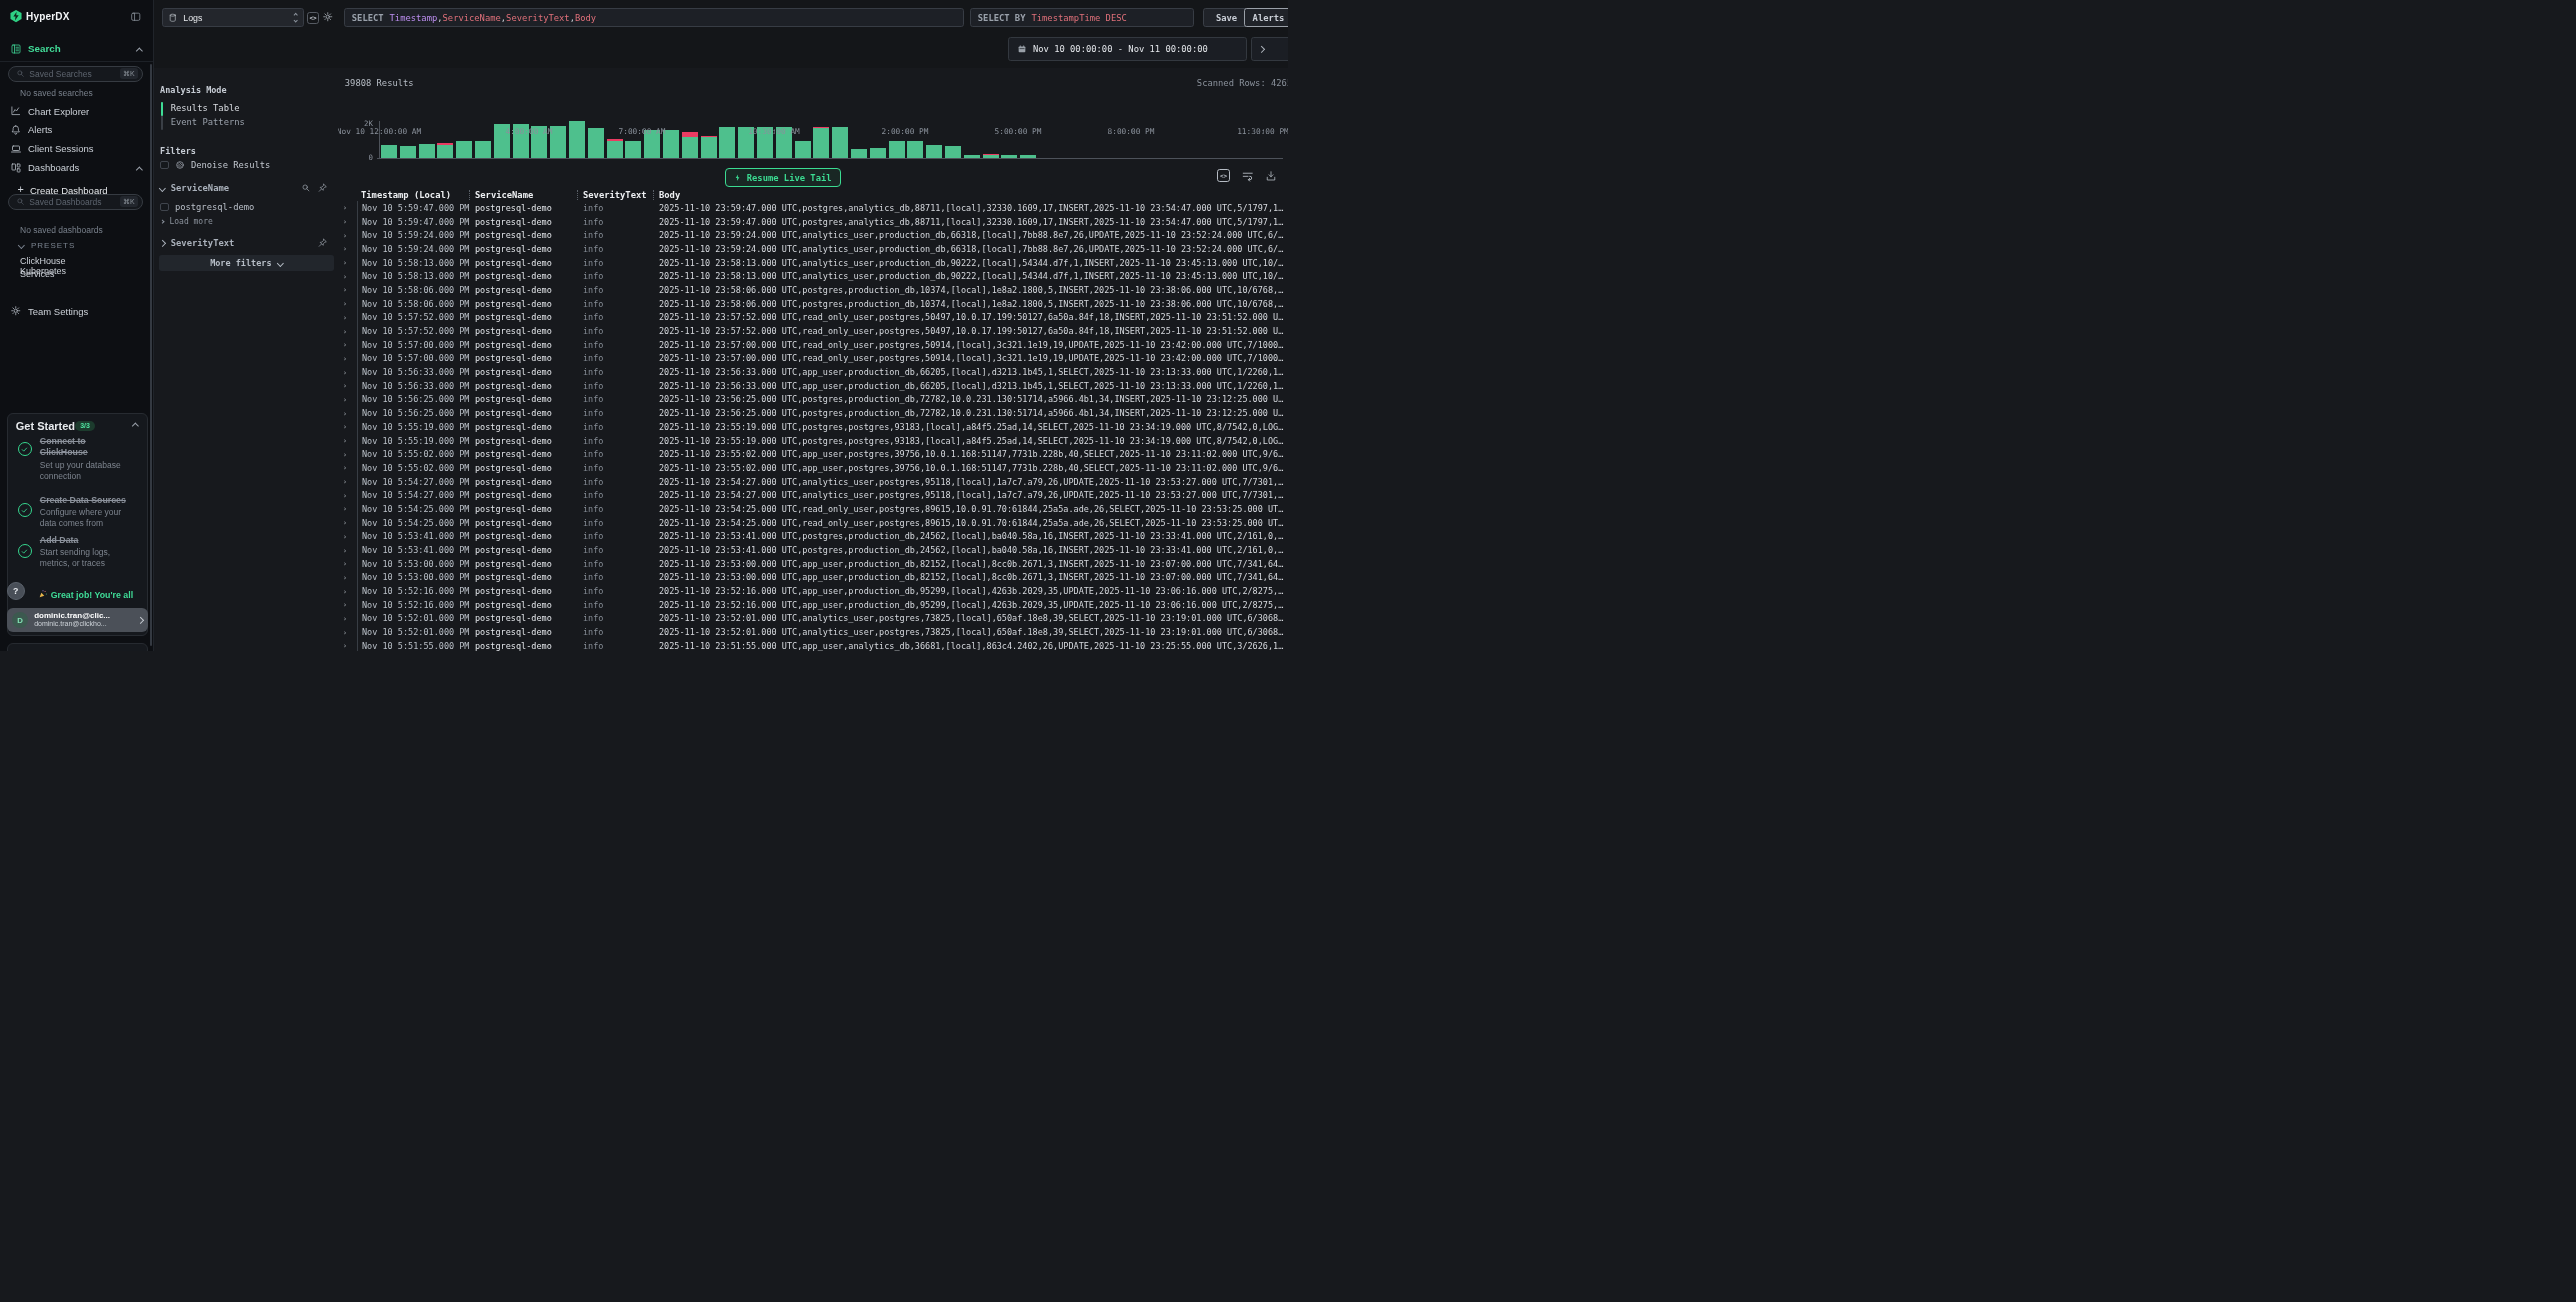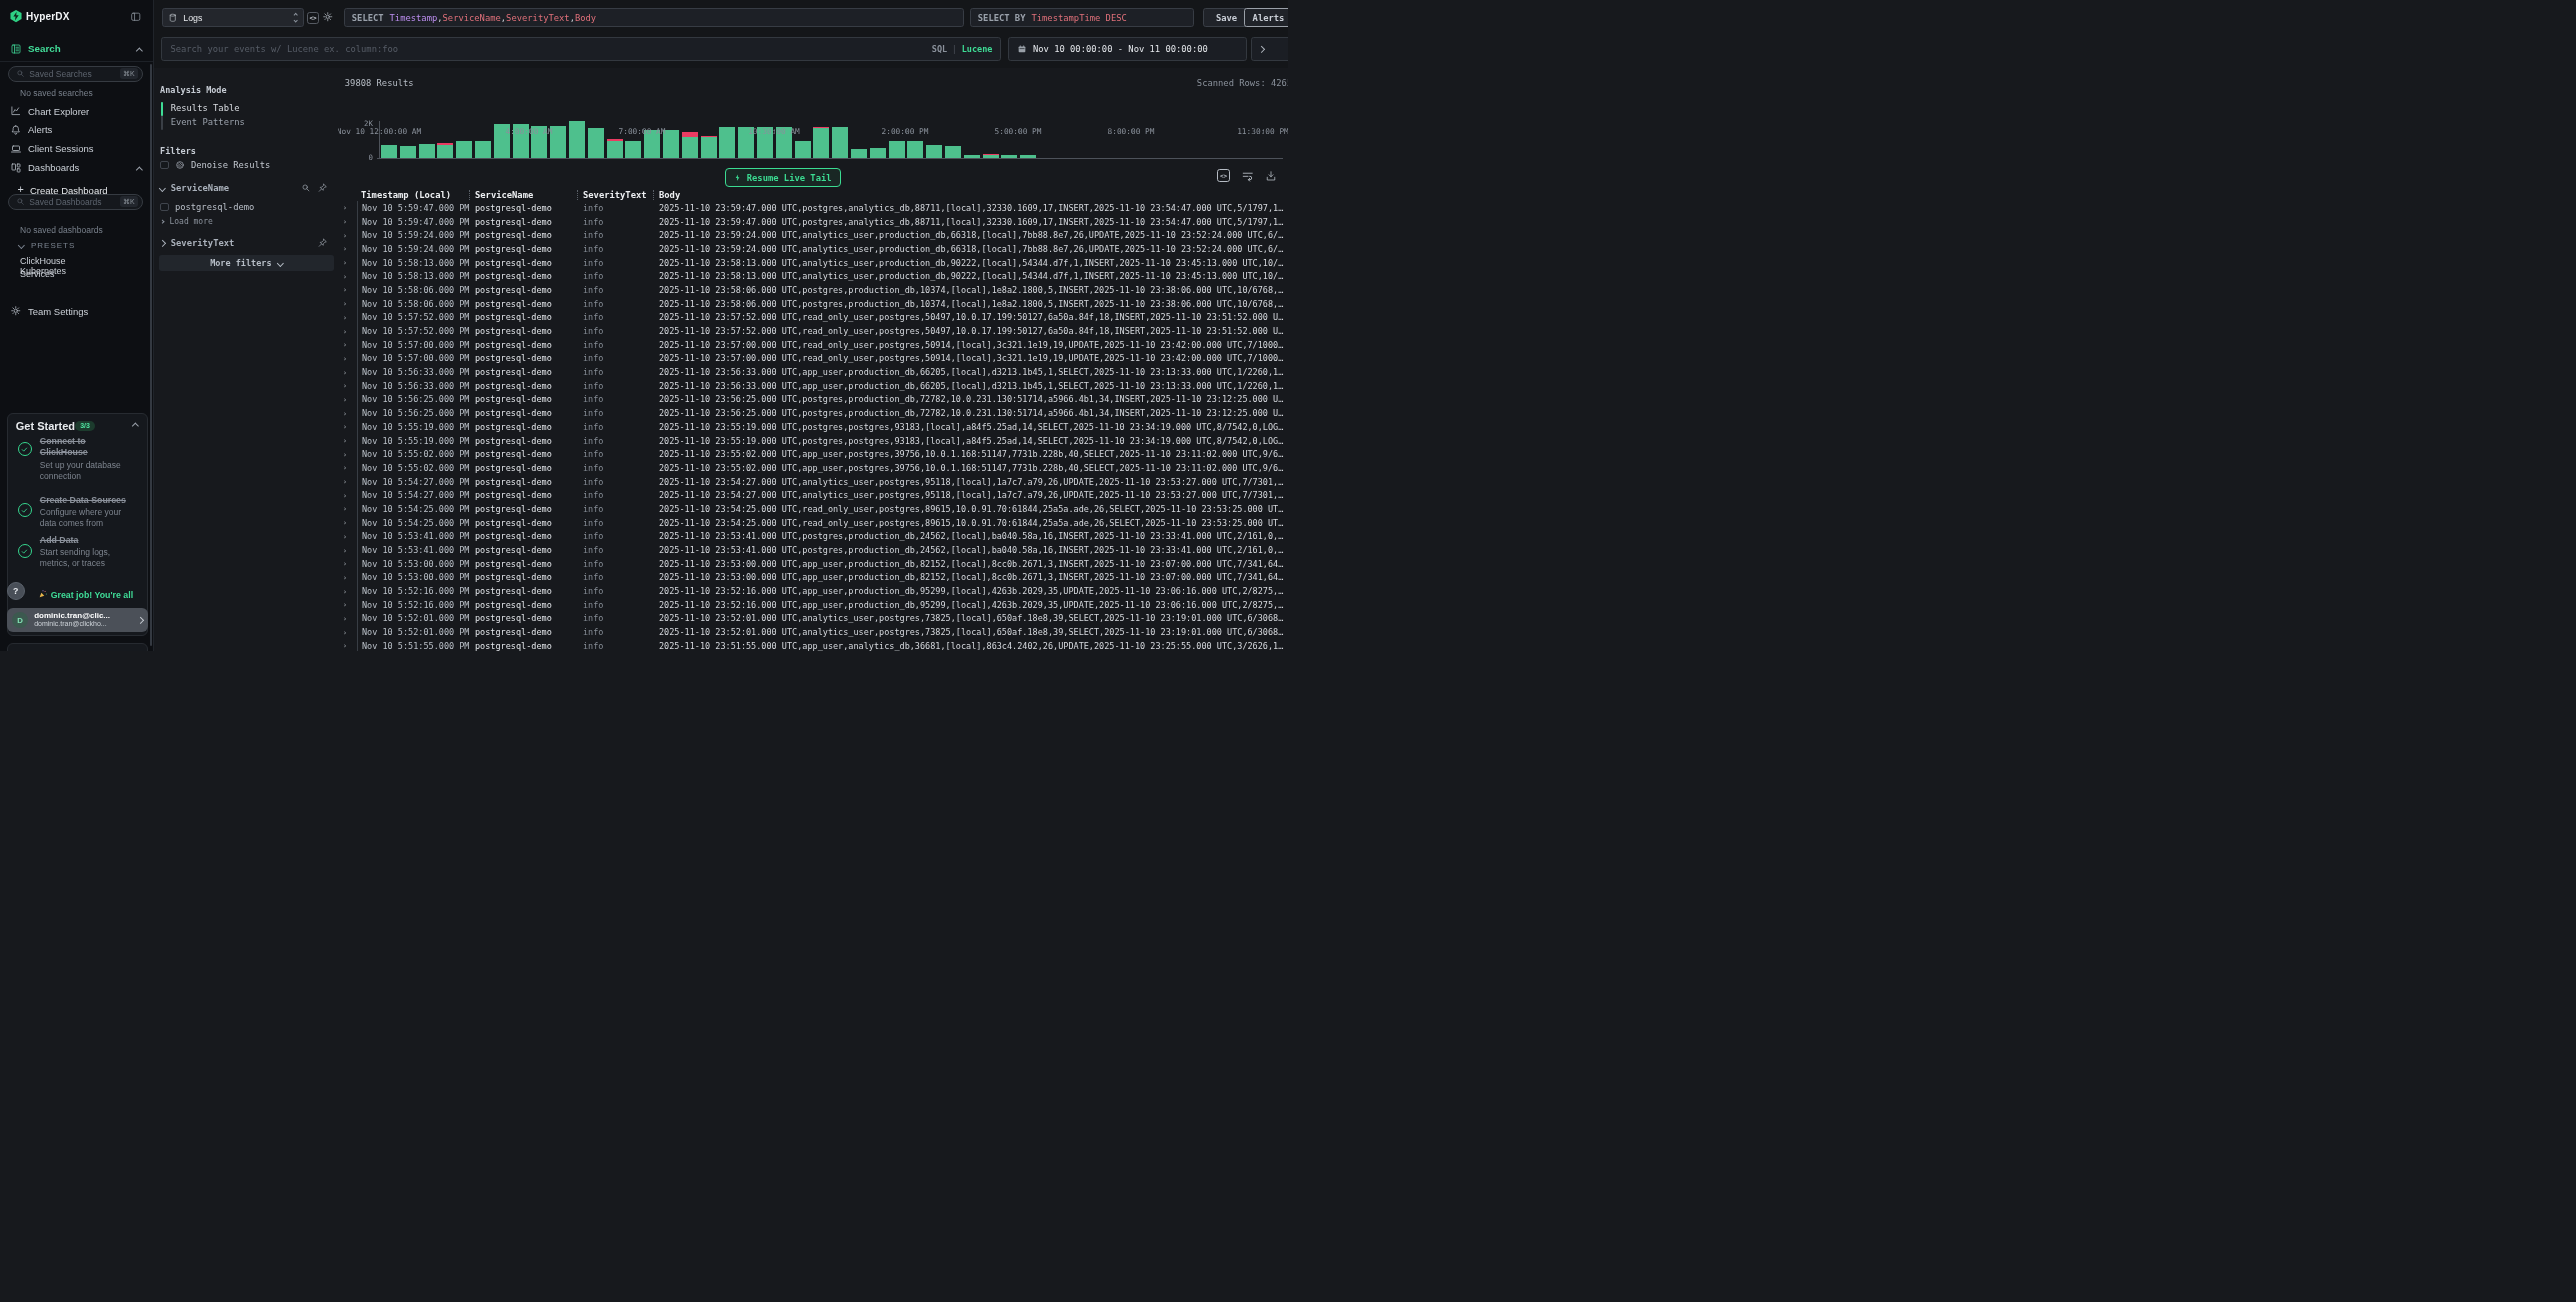--- a/index.html
+++ b/index.html
@@ -336,26 +336,20 @@
       <span class="kw">SELECT</span>
       <span id="select-cols"><span class="t-purple">Timestamp</span><span class="t-comma">,</span><span class="t-salmon">ServiceName</span><span class="t-comma">,</span><span class="t-salmon">SeverityText</span><span class="t-comma">,</span><span class="t-salmon">Body</span></span>
     </div>
     <div class="abs inbox" id="orderby-input">
       <span class="kw">SELECT BY</span>
       <span class="t-salmon">TimestampTime DESC</span>
     </div>
     <button class="abs btn" id="save-btn">Save</button>
     <button class="abs btn" id="alerts-btn">Alerts</button>
 
-    <div class="abs" id="search-input">
-      <span class="ph">Search your events w/ Lucene ex. column:foo</span>
-      <span class="lang-sql">SQL</span>
-      <span class="lang-sep">|</span>
-      <span class="lang-lucene">Lucene</span>
-    </div>
     <div class="abs" id="date-box">
       <svg width="10" height="10" viewBox="0 0 24 24">
           <rect x="4" y="6" width="16" height="14" rx="2" fill="#99a0a8"></rect>
           <line x1="8" y1="3.5" x2="8" y2="8" stroke="#99a0a8" stroke-width="2"></line>
           <line x1="16" y1="3.5" x2="16" y2="8" stroke="#99a0a8" stroke-width="2"></line>
           <line x1="6" y1="11" x2="18" y2="11" stroke="#1b1e24" stroke-width="1.6"></line>
         </svg>
       <span class="dt">Nov 10 00:00:00 - Nov 11 00:00:00</span>
     </div>
     <div class="abs" id="run-btn">

